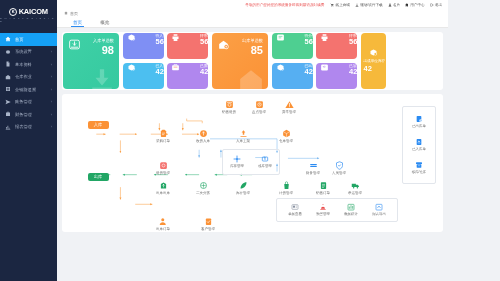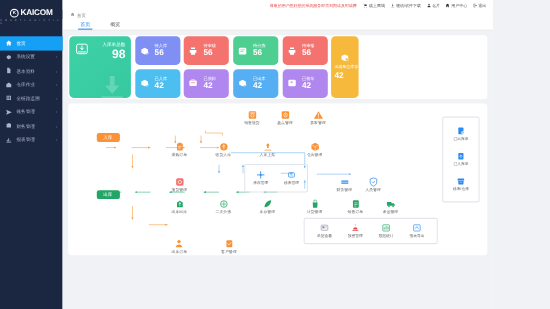--- a/index.html
+++ b/index.html
@@ -61,21 +61,21 @@
   .big-top { display:flex; align-items:flex-start; gap:4px; }
   .big-ico { width:13px; height:13px; flex-shrink:0; }
   .big-ico svg { width:13px; height:13px; fill:#fff; }
   .big-txt { display:flex; flex-direction:column; align-items:flex-end; flex:1; }
   .big-label { color:#fff; font-size:4.2px; white-space:nowrap; }
   .big-num { color:#fff; font-size:11px; font-weight:bold; line-height:1.1; margin-top:1px; }
   .big-ghost { position:absolute; right:2px; bottom:-4px; width:30px; height:26px; opacity:.22; }
   .big-ghost svg { width:30px; height:26px; fill:#fff; }
 
   .mini-grid { display:grid; grid-template-columns:repeat(2,41px); grid-template-rows:repeat(2,26px); gap:3.5px; }
-  .mini { border-radius:4px; display:flex; align-items:center; padding:0 4px; gap:5px; }
+  .mini { border-radius:4px; display:flex; align-items:flex-start; padding:0 4px; gap:20px; }
   .mini-ico { width:9px; height:9px; flex-shrink:0; }
   .mini-ico svg { width:9px; height:9px; fill:#fff; }
   .mini-txt { display:flex; flex-direction:column; align-items:flex-start; }
   .mini-label { color:#fff; font-size:3.8px; white-space:nowrap; }
   .mini-num { color:#fff; font-size:7.5px; font-weight:bold; line-height:1.15; }
 
   .tall { width:25px; border-radius:4px; display:flex; flex-direction:column; align-items:center; justify-content:center; gap:1.5px; padding:3px; }
   .tall-ico { width:9px;height:9px; }
   .tall-ico svg { width:9px;height:9px;fill:#fff; }
   .tall .mini-label { font-size:3.6px; text-align:left; width:100%; line-height:1.3; }
@@ -308,20 +308,40 @@
                   </svg></span>
                 <span class="mini-txt">
                   <span class="mini-label">已质检</span>
                   <span class="mini-num">42</span>
                 </span>
               </div>
             </div>
         </div>
 
         <div class="group">
+          <div class="big-card big-orange">
+            <div class="big-top">
+              <div class="big-ico">
+                <svg viewBox="0 0 24 24">
+                    <path d="M4 11 12 5l8 6v8a1 1 0 0 1-1 1H5a1 1 0 0 1-1-1z" fill="#fff"></path>
+                    <circle cx="17" cy="16" r="4" fill="#fb9236" stroke="#fff" stroke-width="1.4"></circle>
+                    <path d="M15.3 16h3.4M17 14.3v3.4" stroke="#fff" stroke-width="1.2"></path>
+                  </svg>
+              </div>
+              <div class="big-txt">
+                <div class="big-label">出库单总数</div>
+                <div class="big-num">85</div>
+              </div>
+            </div>
+            <div class="big-ghost">
+              <svg viewBox="0 0 24 24">
+                  <path d="M2 11 12 3l10 8v10H2z"></path>
+                </svg>
+            </div>
+          </div>
           <div class="mini-grid" id="outbound-minis">
               <div class="mini" style="background: rgb(78, 207, 145);">
                 <span class="mini-ico"><svg viewBox="0 0 24 24">
                     <rect x="3" y="4" width="18" height="16" rx="3" fill="#fff"></rect>
                     <path d="M8 9h8M8 13h5" stroke="#4ecf91" stroke-width="1.6" stroke-linecap="round"></path>
                   </svg></span>
                 <span class="mini-txt">
                   <span class="mini-label">待分拣</span>
                   <span class="mini-num">56</span>
                 </span>

